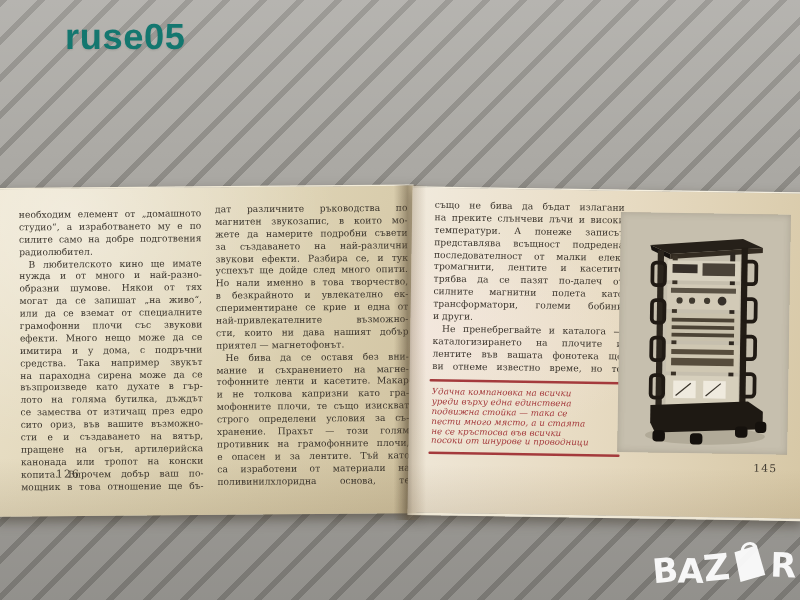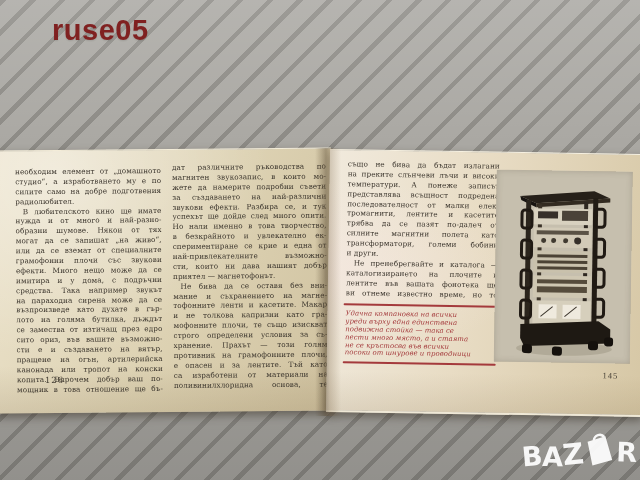--- a/index.html
+++ b/index.html
@@ -53,21 +53,21 @@
   .rule{position:absolute;height:2px;background:#a43a3c;border-radius:1px;}
   .pagenum{position:absolute;color:#433d33;font-size:8.5px;letter-spacing:1px;}
   .photo{
     position:absolute;left:167px;top:17px;width:136px;height:192px;
     background:#c6bfae;box-shadow:inset 0 0 6px rgba(80,70,55,.25);
   }
   
   .wm-user{
     position:absolute;left:52px;top:14px;z-index:20;
     font-family:"Liberation Sans", sans-serif;font-weight:bold;font-size:29px;
-    color:#7f1d1d;letter-spacing:.5px;opacity:.97;
+    color:#0f766e;letter-spacing:.5px;opacity:.97;
     text-shadow:0 1px 2px rgba(0,0,0,.12);
   }
   .wm-logo{position:absolute;left:522px;top:428px;z-index:20;opacity:.93;transform:rotate(-2deg);}
 </style>
 </head>
 <body>
 
 <div class="scene"></div>
 
 <div class="book">
@@ -211,21 +211,21 @@
 
         <g fill="#15110d">
           <rect x="28" y="174" width="10" height="9" rx="3"></rect>
           <rect x="58" y="176" width="10" height="9" rx="3"></rect>
           <rect x="94" y="170" width="10" height="9" rx="3"></rect>
           <rect x="110" y="166" width="9" height="9" rx="3"></rect>
         </g>
       </svg>
     </div>
 
-    <div class="pagenum" style="left:276px;top:216px;font-family:Liberation Serif, serif;">145</div>
+    <div class="pagenum" style="left:276px;top:216px;">145</div>
   </div>
 
   <div class="gutter"></div>
 </div>
 
 <div class="wm-user">ruse05</div>
 
 <div class="wm-logo">
   <svg width="118" height="48" viewBox="0 0 118 48">
     <g fill="#ffffff">

